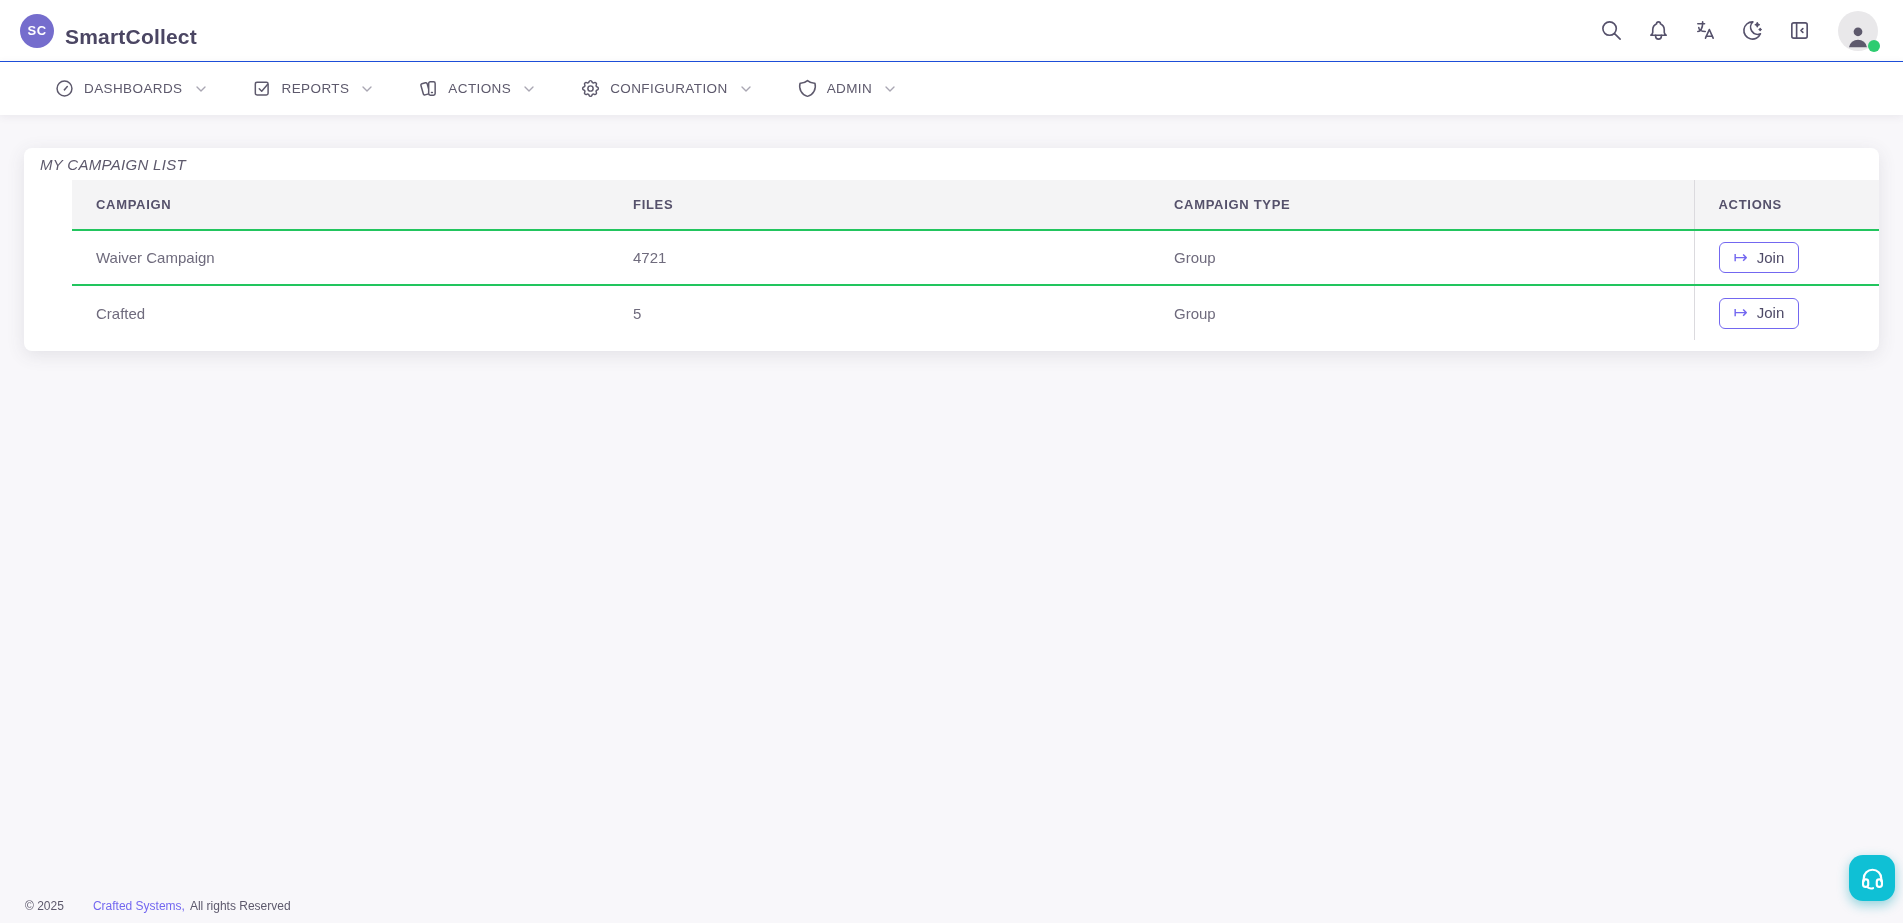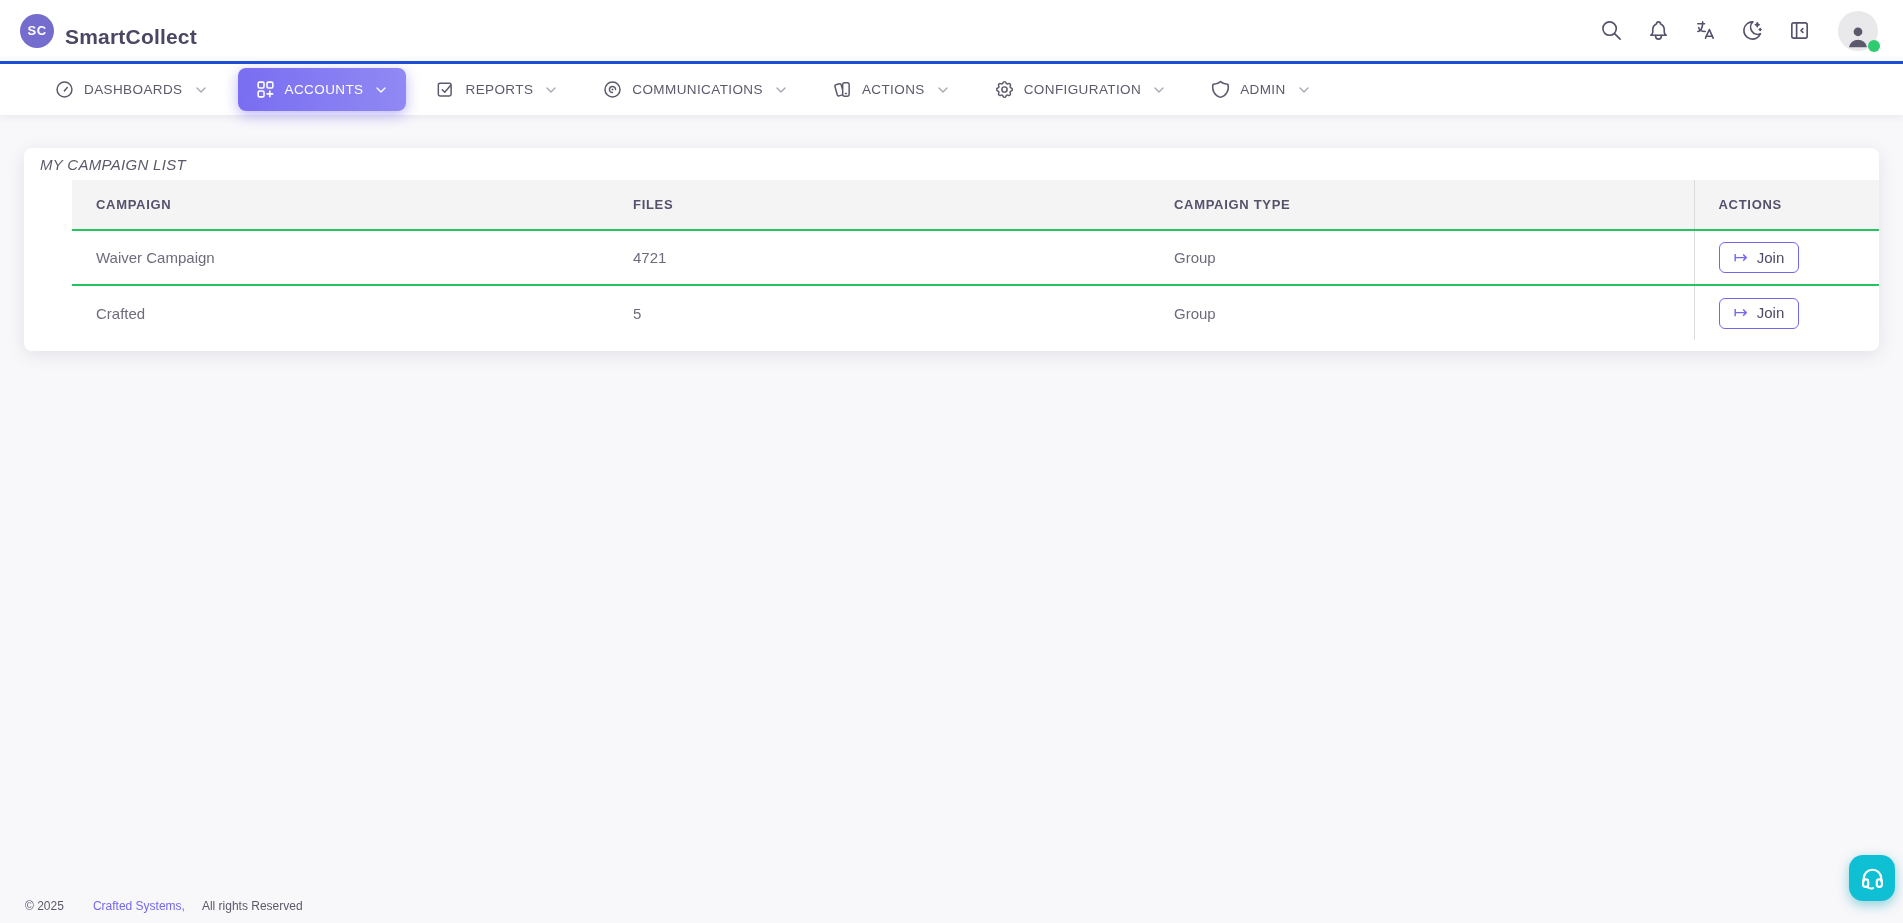--- a/index.html
+++ b/index.html
@@ -47,21 +47,21 @@
   }
 
   
   .navbar {
     height: 54px;
     background: #ffffff;
     display: flex;
     align-items: center;
     gap: 15px;
     padding: 0 24px 0 40px;
-    border-top: 3px solid #1d4ed8;
+    border-top: 1px solid #1d4ed8;
     box-shadow: 0 2px 8px rgba(75,70,92,.08);
     position: relative;
     z-index: 2;
   }
   .nav-item {
     display: flex; align-items: center; gap: 9px;
     padding: 10px 14px;
     border-radius: 8px;
     font-size: 13.5px; font-weight: 500; letter-spacing: .4px;
     color: #5d596c;
@@ -125,21 +125,21 @@
   }
   .join-arrow { color: #7367f0; font-size: 17px; line-height: 1; font-family: "DejaVu Sans", sans-serif; }
 
   
   .footer {
     position: absolute; left: 25px; bottom: 10px;
     font-size: 12px; color: #5d596c;
     display: flex; align-items: baseline;
   }
   .footer-link { color: #7367f0; text-decoration: none; margin-left: 29px; cursor: pointer; }
-  .footer-rights { margin-left: 17px; }
+  .footer-rights { margin-left: 5px; }
 
   
   .chat-fab {
     position: absolute; right: 8px; bottom: 22px;
     width: 46px; height: 46px;
     border-radius: 14px;
     background: #0fc0d5;
     display: flex; align-items: center; justify-content: center;
     box-shadow: 0 4px 12px rgba(14,165,183,.45);
     cursor: pointer;
@@ -212,56 +212,32 @@
       <circle cx="12" cy="12" r="8.5"></circle>
         <path d="M12 13.3l3.2-3.6"></path>
         <circle cx="12" cy="13.3" r="0.9" fill="currentColor" stroke="none"></circle>
     </svg>
     <span>DASHBOARDS</span>
     <svg class="chev" viewBox="0 0 24 24" fill="none" stroke="currentColor" stroke-width="2" stroke-linecap="round" stroke-linejoin="round">
         <path d="M6 9l6 6l6-6"></path>
       </svg>
   </div>
 
-  <div class="nav-item active">
-    <svg class="nav-ico" viewBox="0 0 24 24" fill="none" stroke="currentColor" stroke-width="1.8" stroke-linecap="round" stroke-linejoin="round">
-      <rect x="3.6" y="3.6" width="6.7" height="6.7" rx="1.6"></rect>
-      <rect x="13.7" y="3.6" width="6.7" height="6.7" rx="1.6"></rect>
-      <rect x="3.6" y="13.7" width="6.7" height="6.7" rx="1.6"></rect>
-      <path d="M17 13.8v6.4"></path>
-        <path d="M13.8 17h6.4"></path>
-    </svg>
-    <span>ACCOUNTS</span>
-    <svg class="chev" viewBox="0 0 24 24" fill="none" stroke="currentColor" stroke-width="2" stroke-linecap="round" stroke-linejoin="round">
-        <path d="M6 9l6 6l6-6"></path>
-      </svg>
-  </div>
 
   <div class="nav-item">
     <svg class="nav-ico" viewBox="0 0 24 24" fill="none" stroke="currentColor" stroke-width="1.7" stroke-linecap="round" stroke-linejoin="round">
       <rect x="3.8" y="4.8" width="14.6" height="14.6" rx="2"></rect>
       <path d="M8.3 12.3l2.8 2.8l6.6-7.6"></path>
     </svg>
     <span>REPORTS</span>
     <svg class="chev" viewBox="0 0 24 24" fill="none" stroke="currentColor" stroke-width="2" stroke-linecap="round" stroke-linejoin="round">
         <path d="M6 9l6 6l6-6"></path>
       </svg>
   </div>
 
-  <div class="nav-item">
-    <svg class="nav-ico" viewBox="0 0 24 24" fill="none" stroke="currentColor" stroke-width="1.7" stroke-linecap="round" stroke-linejoin="round">
-      <circle cx="12" cy="12" r="8.6"></circle>
-      <path d="M15.5 12a3.5 3.5 0 1 0-3.5 3.5"></path>
-      <circle cx="12" cy="12" r="1.1" fill="currentColor" stroke="none"></circle>
-    </svg>
-    <span>COMMUNICATIONS</span>
-    <svg class="chev" viewBox="0 0 24 24" fill="none" stroke="currentColor" stroke-width="2" stroke-linecap="round" stroke-linejoin="round">
-        <path d="M6 9l6 6l6-6"></path>
-      </svg>
-  </div>
 
   <div class="nav-item">
     <svg class="nav-ico" viewBox="0 0 24 24" fill="none" stroke="currentColor" stroke-width="1.7" stroke-linecap="round" stroke-linejoin="round">
       <rect x="4.6" y="5.8" width="7.4" height="13.2" rx="1.6" transform="rotate(-16 8.3 12.4)"></rect>
       <rect x="12.2" y="4.4" width="7.4" height="15.2" rx="1.8" fill="#fff"></rect>
       <path d="M15.4 16.6h1"></path>
     </svg>
     <span>ACTIONS</span>
     <svg class="chev" viewBox="0 0 24 24" fill="none" stroke="currentColor" stroke-width="2" stroke-linecap="round" stroke-linejoin="round">
         <path d="M6 9l6 6l6-6"></path>

